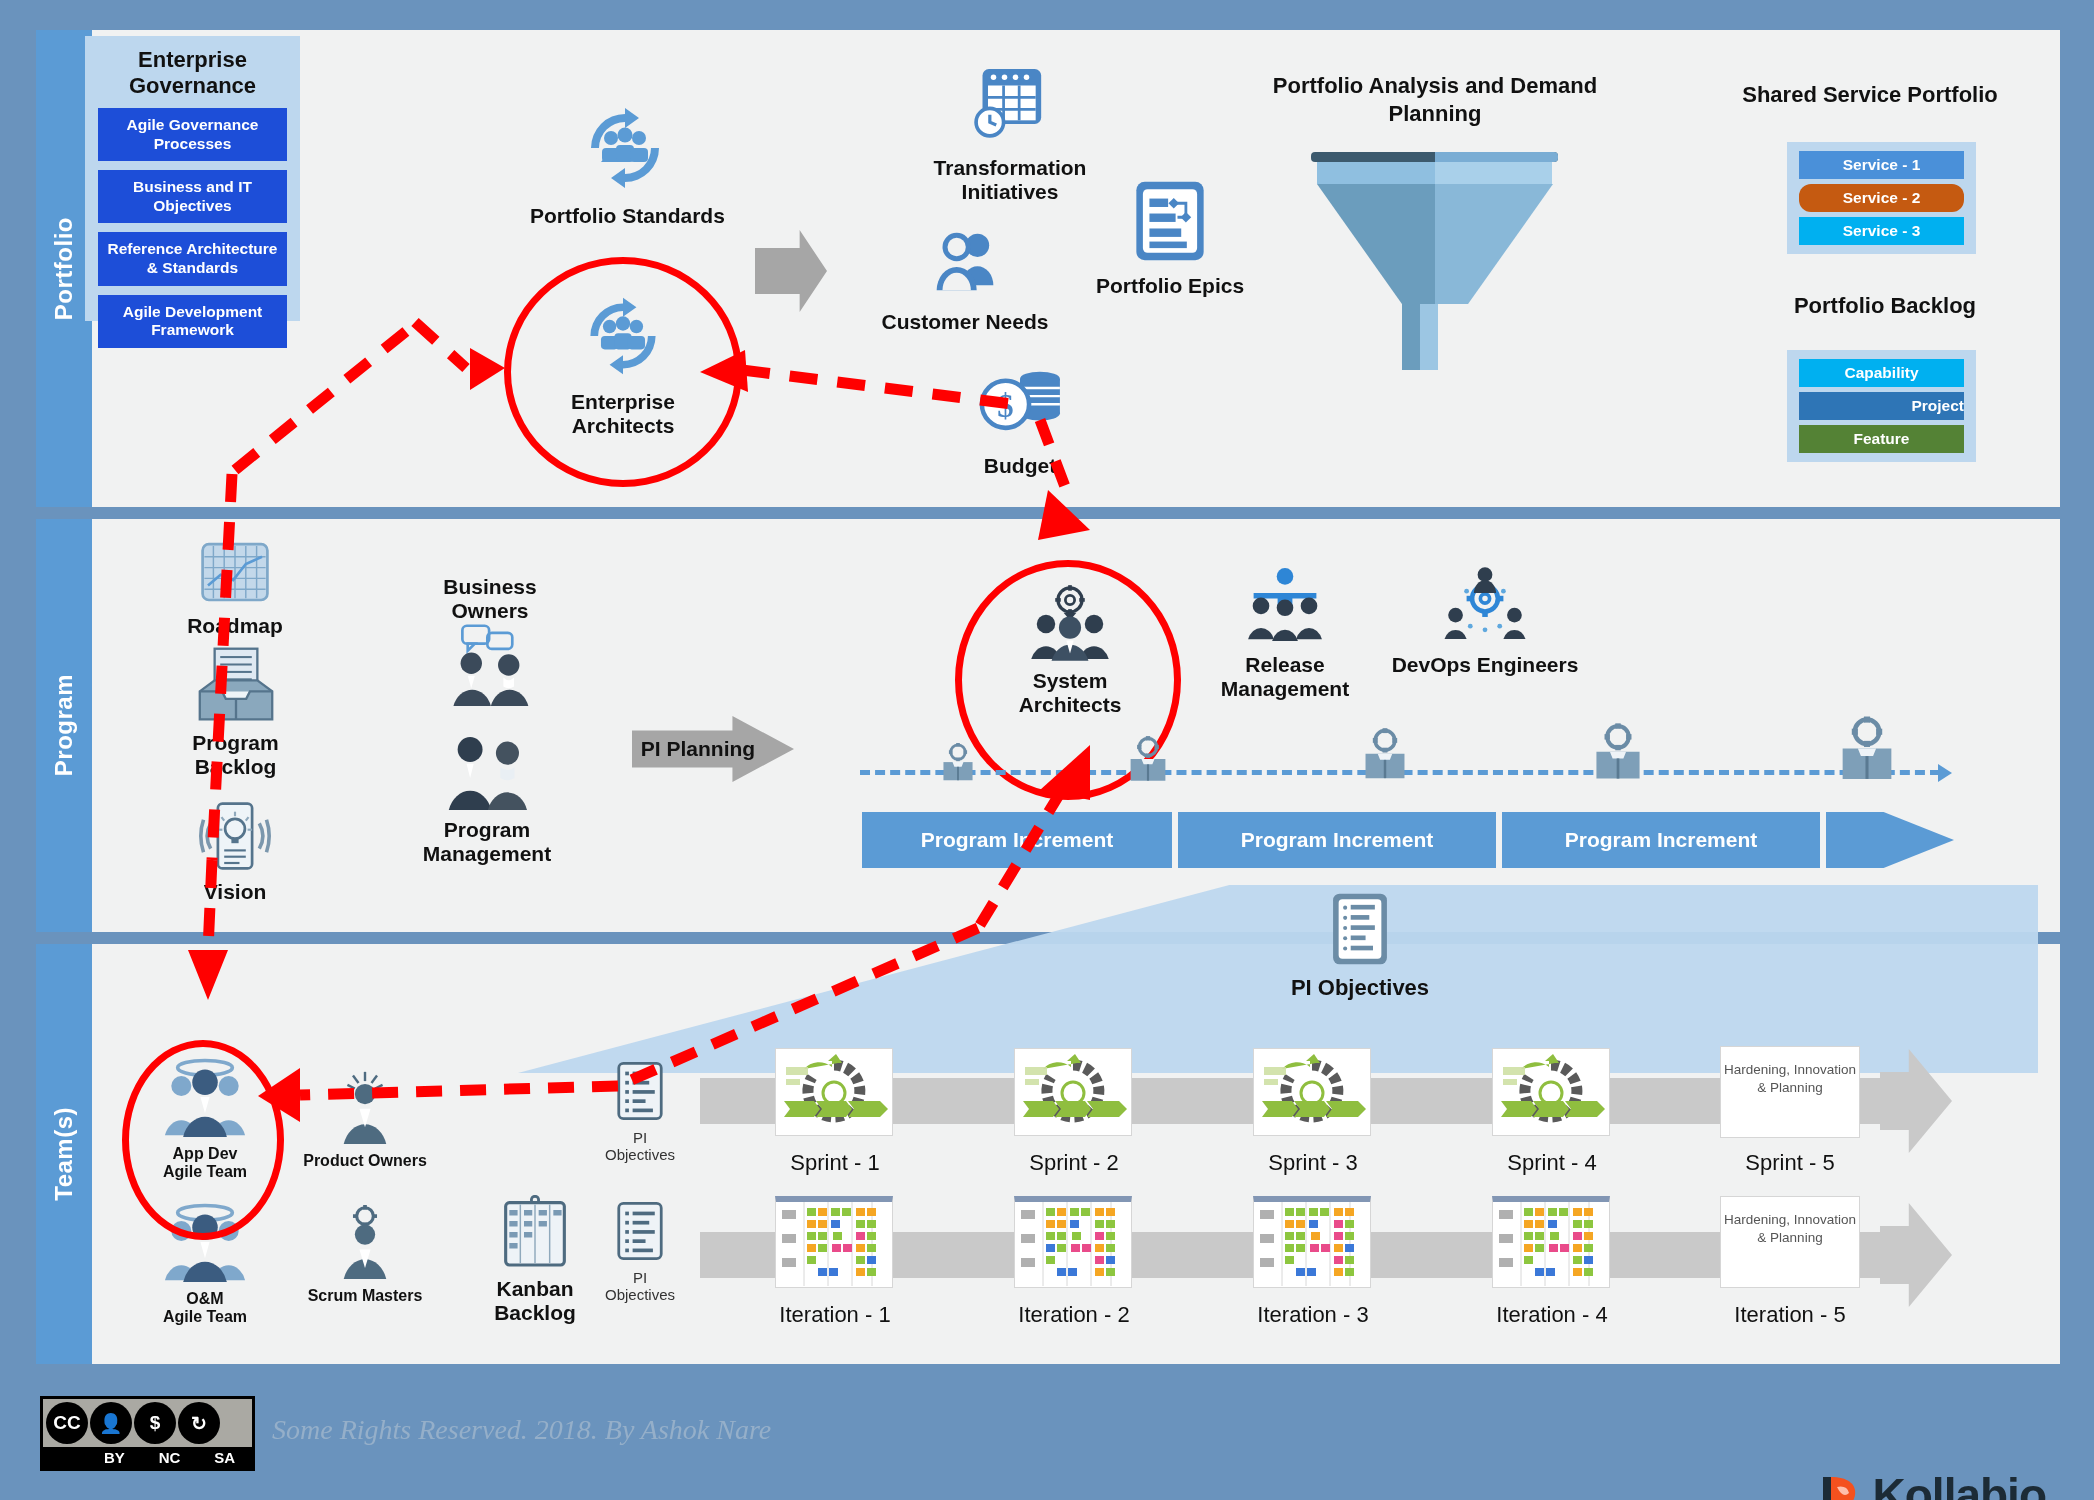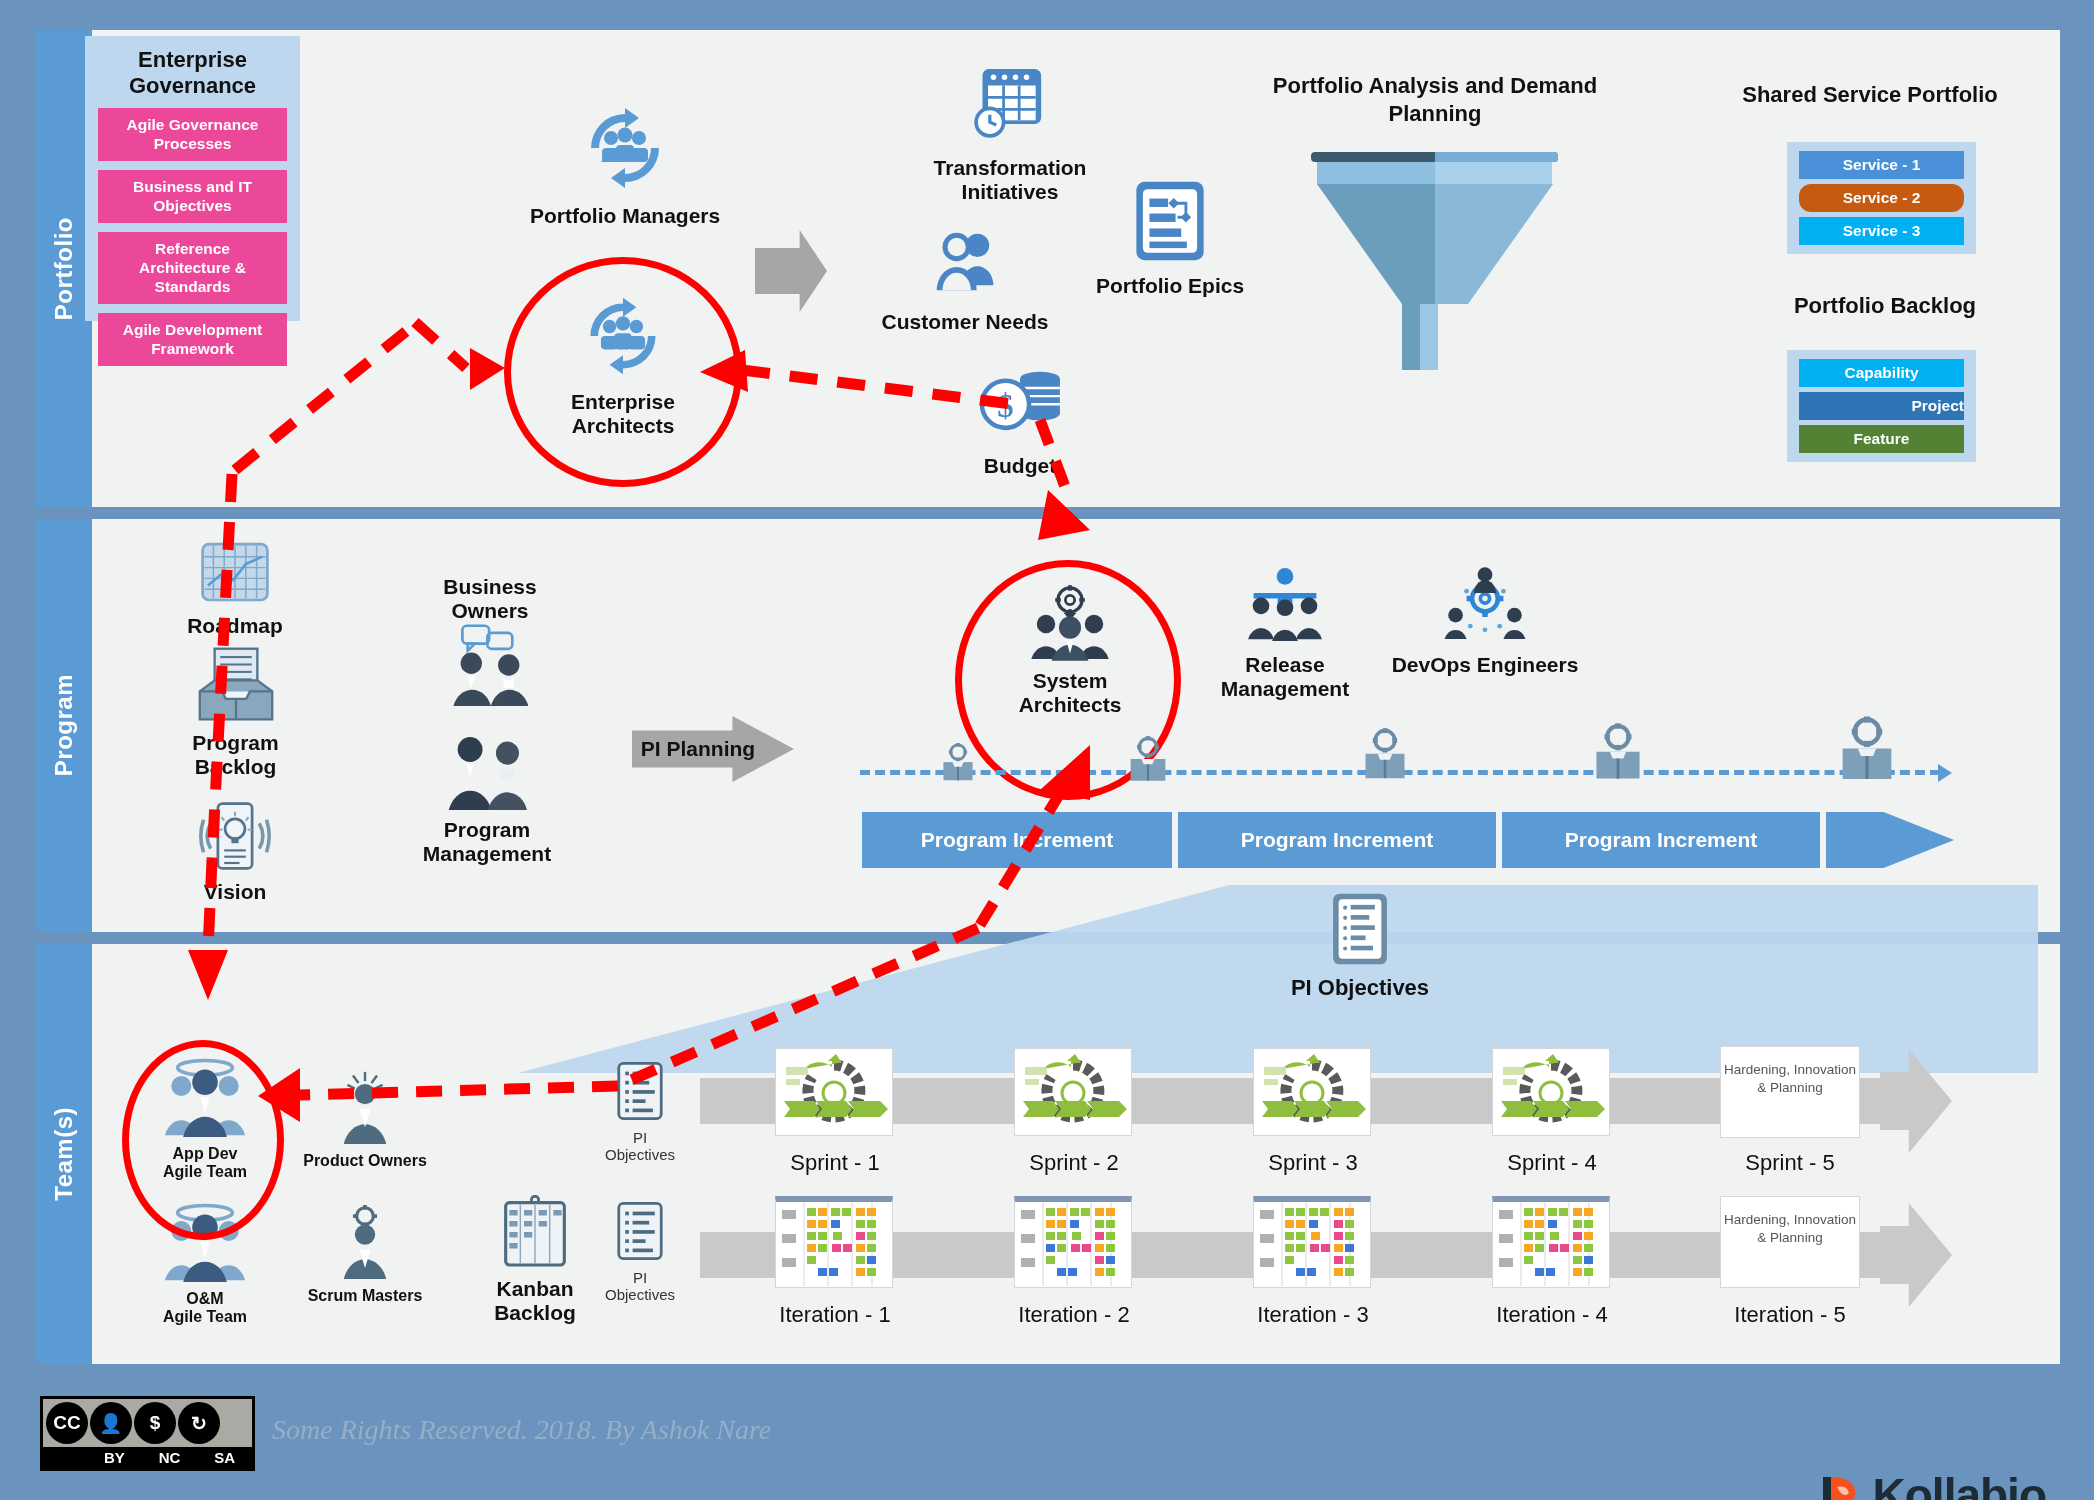--- a/index.html
+++ b/index.html
@@ -44,23 +44,23 @@
   
   #gov-panel{
     position:absolute;left:85px;top:36px;width:215px;height:285px;
     background:#bdd7ee;
   }
   #gov-title{
     text-align:center;font-weight:bold;font-size:22px;color:#111;
     padding-top:11px;
   }
   .gov-item{
-    margin:9px 13px 0 13px;background:#ec4899;color:#fff;
+    margin:9px 13px 0 13px;background:#1d4ed8;color:#fff;
     font-weight:bold;font-size:15.5px;text-align:center;
-    padding:8px 22px;line-height:1.2;
+    padding:8px 4px;line-height:1.2;
   }
 
   
   .mini-title{
     position:absolute;font-weight:bold;font-size:22px;color:#111;
     text-align:center;white-space:nowrap;
   }
   .mini-panel{position:absolute;background:#bdd7ee;padding:9px 12px;margin-top:12px;}
   .mini-row{
     color:#fff;font-weight:bold;font-size:15.5px;text-align:center;
@@ -233,21 +233,21 @@
       <path d="M14,48 A34,34 0 0 1 48,14 L48,8 L62,18 L48,28 L48,22 A26,26 0 0 0 22,48 Z" fill="#5b9bd5"></path>
       <path d="M82,48 A34,34 0 0 1 48,82 L48,88 L34,78 L48,68 L48,74 A26,26 0 0 0 74,48 Z" fill="#5b9bd5"></path>
       <circle cx="34" cy="38" r="7" fill="#5b9bd5"></circle>
         <circle cx="48" cy="35" r="7.5" fill="#5b9bd5"></circle>
         <circle cx="62" cy="38" r="7" fill="#5b9bd5"></circle>
       <path d="M24,62 q10,-14 20,0 Z" fill="#5b9bd5"></path>
         <rect x="25" y="48" width="18" height="14" rx="4" fill="#5b9bd5"></rect>
       <rect x="39" y="45" width="18" height="17" rx="4" fill="#5b9bd5"></rect>
       <rect x="53" y="48" width="18" height="14" rx="4" fill="#5b9bd5"></rect>
     </svg>
-    <div class="cap">Portfolio Managers</div>
+    <div class="cap">Portfolio Standards</div>
   </div>
 
   <div class="red-ring" style="left:504px;top:257px;width:238px;height:230px;"></div>
   <div class="node" style="left:528px;top:290px;width:190px;">
     <svg width="92" height="92" viewBox="0 0 96 96">
       <path d="M14,48 A34,34 0 0 1 48,14 L48,8 L62,18 L48,28 L48,22 A26,26 0 0 0 22,48 Z" fill="#5b9bd5"></path>
       <path d="M82,48 A34,34 0 0 1 48,82 L48,88 L34,78 L48,68 L48,74 A26,26 0 0 0 74,48 Z" fill="#5b9bd5"></path>
       <circle cx="34" cy="38" r="7" fill="#5b9bd5"></circle>
         <circle cx="48" cy="35" r="7.5" fill="#5b9bd5"></circle>
         <circle cx="62" cy="38" r="7" fill="#5b9bd5"></circle>

